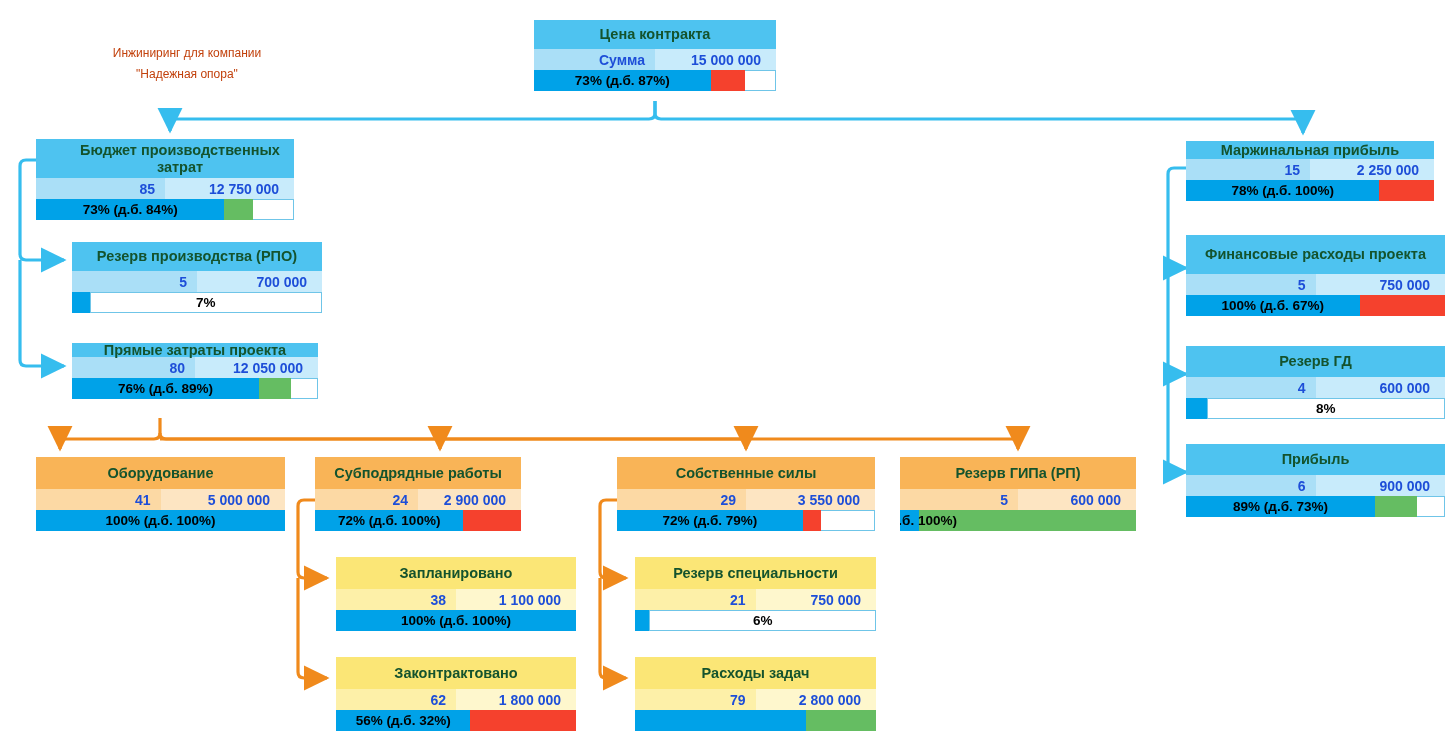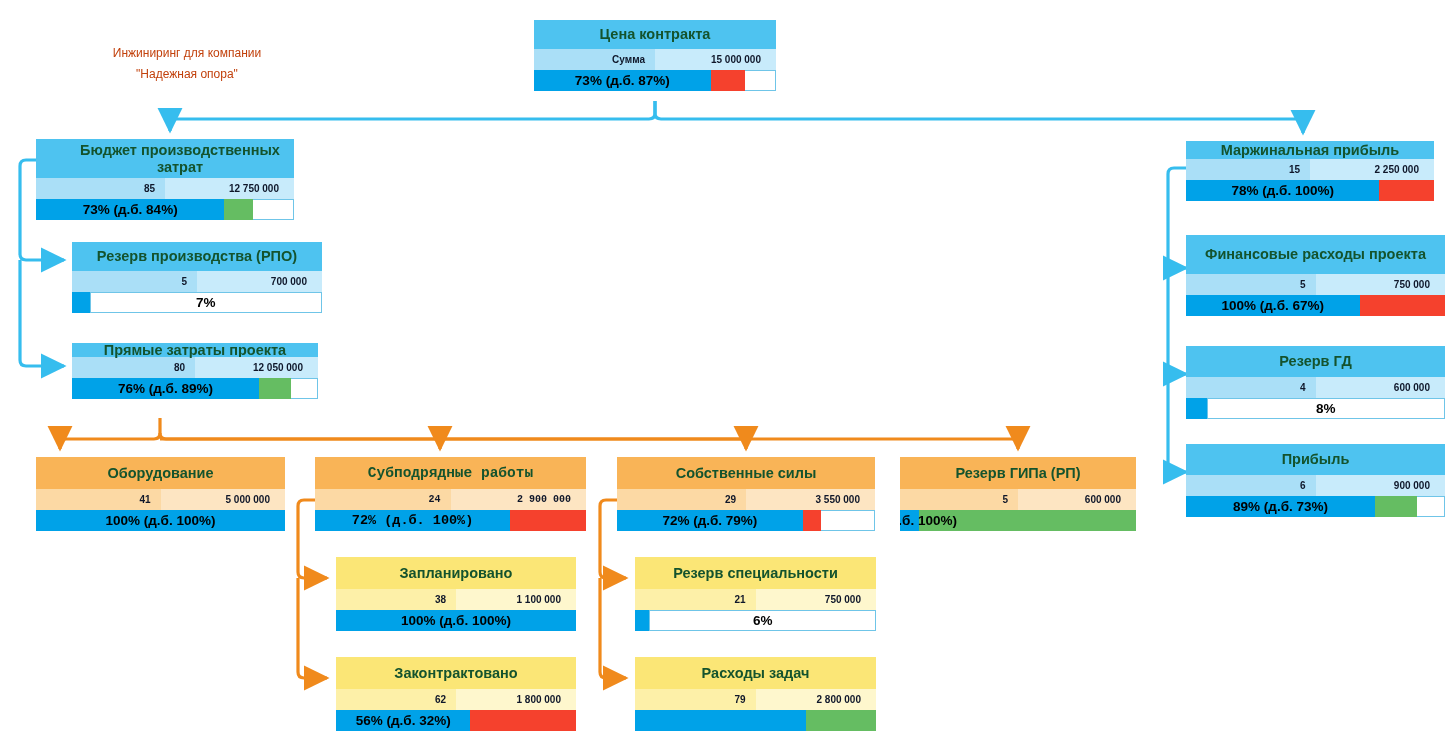--- a/index.html
+++ b/index.html
@@ -60,22 +60,22 @@
     display: flex;
     align-items: center;
     justify-content: center;
   }
   .node-values {
     display: flex;
     box-sizing: border-box;
     height: 21px;
     align-items: flex-end;
     font-weight: bold;
-    font-size: 10px;
-    color: #0f172a;
+    font-size: 14px;
+    color: #1d4ed8;
   }
   .val-left {
     flex: 0 0 50%;
     text-align: right;
     padding-right: 10px;
     box-sizing: border-box;
     height: 100%;
     display: flex;
     align-items: center;
     justify-content: flex-end;
@@ -250,21 +250,21 @@
     <div class="node-values">
       <div class="val-left">41</div>
       <div class="val-right">5 000 000</div>
     </div>
     <div class="node-progress">
       <div class="pbar-fill" style="width: 100%;"></div>
         <div class="pbar-label">100% (д.б. 100%)</div>
     </div>
   </div>
 
-  <div class="node theme-orange" style="left:315px; top:457px; width:271px;font-family:Liberation Mono, monospace;">
+  <div class="node theme-orange" style="left:315px; top:457px; width:206px;">
     <div class="node-title" style="height:32px;">Субподрядные работы</div>
     <div class="node-values">
       <div class="val-left">24</div>
       <div class="val-right">2 900 000</div>
     </div>
     <div class="node-progress">
       <div class="pbar-fill" style="width: 72%;"></div>
         <div class="pbar-marker" style="left: 72%; width: 28%; background: rgb(245, 65, 45);"></div>
         <div class="pbar-label" style="left: 0px; right: 28%;">72% (д.б. 100%)</div>
     </div>

